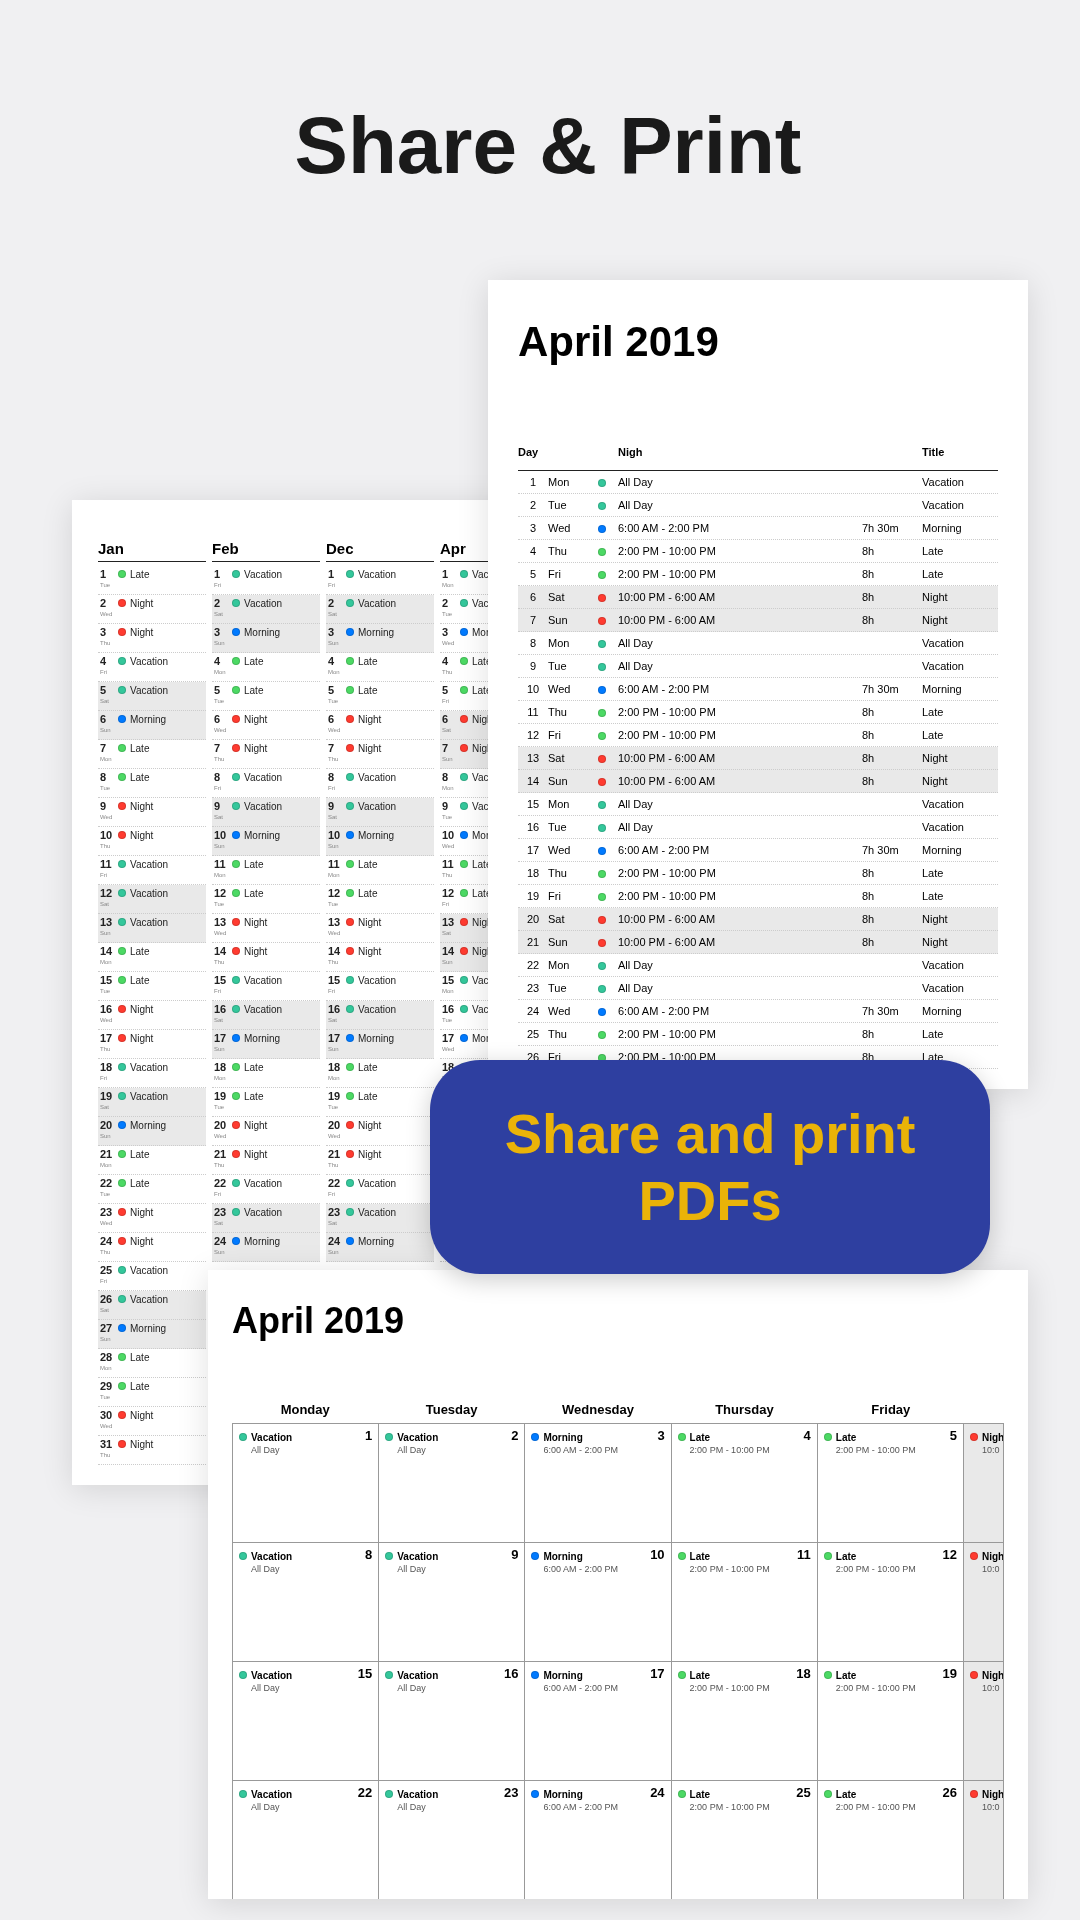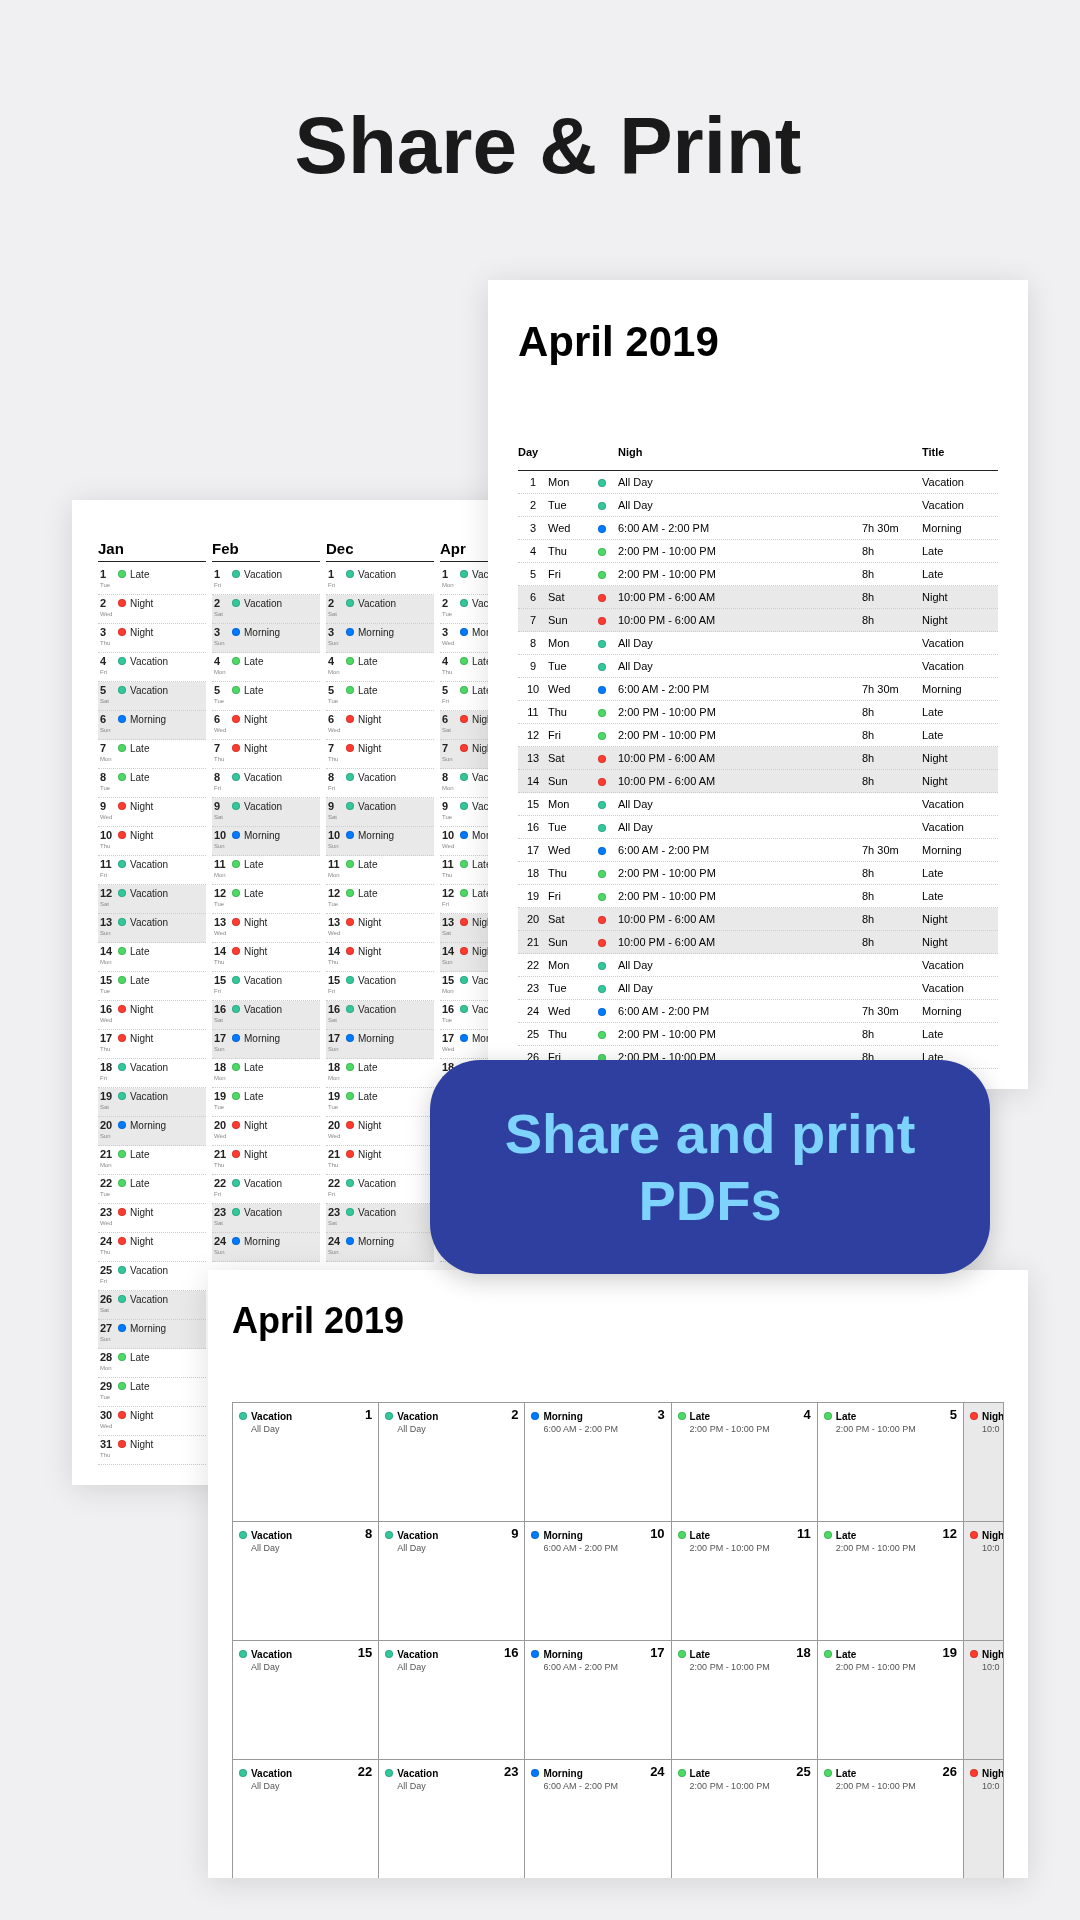--- a/index.html
+++ b/index.html
@@ -50,21 +50,21 @@
   .mg-cell { flex:1; border-right:1px solid #999; height:118px; position:relative; padding:6px; font-size:10px; }
   .mg-cell:first-child{ border-left:1px solid #999;}
   .mg-date { position:absolute; top:4px; right:6px; font-size:13px; font-weight:700; }
   .mg-entry { display:flex; gap:4px; margin-top:2px; align-items:flex-start;}
   .mg-entry .txt { display:flex; flex-direction:column; line-height:12px;}
   .mg-entry .t1{ font-weight:600; font-size:10px;} .mg-entry .t2{font-size:9px; color:#555;}
 
   
   .badge {
     position:absolute; top:1060px; left:430px; width:560px;
-    background:#2e3fa0; color:#7dd3fc; border-radius:50px;
+    background:#2e3fa0; color:#eab308; border-radius:50px;
     padding:40px 44px; font-size:56px; font-weight:700; text-align:center; line-height:1.2;
     box-shadow:0 6px 24px rgba(0,0,0,0.2);
   }
 </style>
 </head>
 <body>
 
 <div class="headline">Share &amp; Print</div>
 
 <div id="year-sheet" class="sheet">
@@ -991,20 +991,28 @@
         </div>
         <div class="c4">2:00 PM - 10:00 PM</div>
         <div class="c5">8h</div>
         <div class="c6">Late</div>
       </div>
     </div>
 </div>
 
 <div id="monthgrid-sheet" class="sheet">
   <div class="mg-title">April 2019</div>
+  <div class="mg-head" id="mg-head">
+      <div>Monday</div>
+      <div>Tuesday</div>
+      <div>Wednesday</div>
+      <div>Thursday</div>
+      <div>Friday</div>
+      <div style="flex: 0 0 40px;"></div>
+    </div>
   <div id="mg-body">
       <div class="mg-week">
         <div class="mg-cell">
           <div class="mg-date">1</div>
           <div class="mg-entry">
             <span class="dot d-teal"></span>
             <span class="txt">
               <span class="t1">Vacation</span>
               <span class="t2">All Day</span>
             </span>

